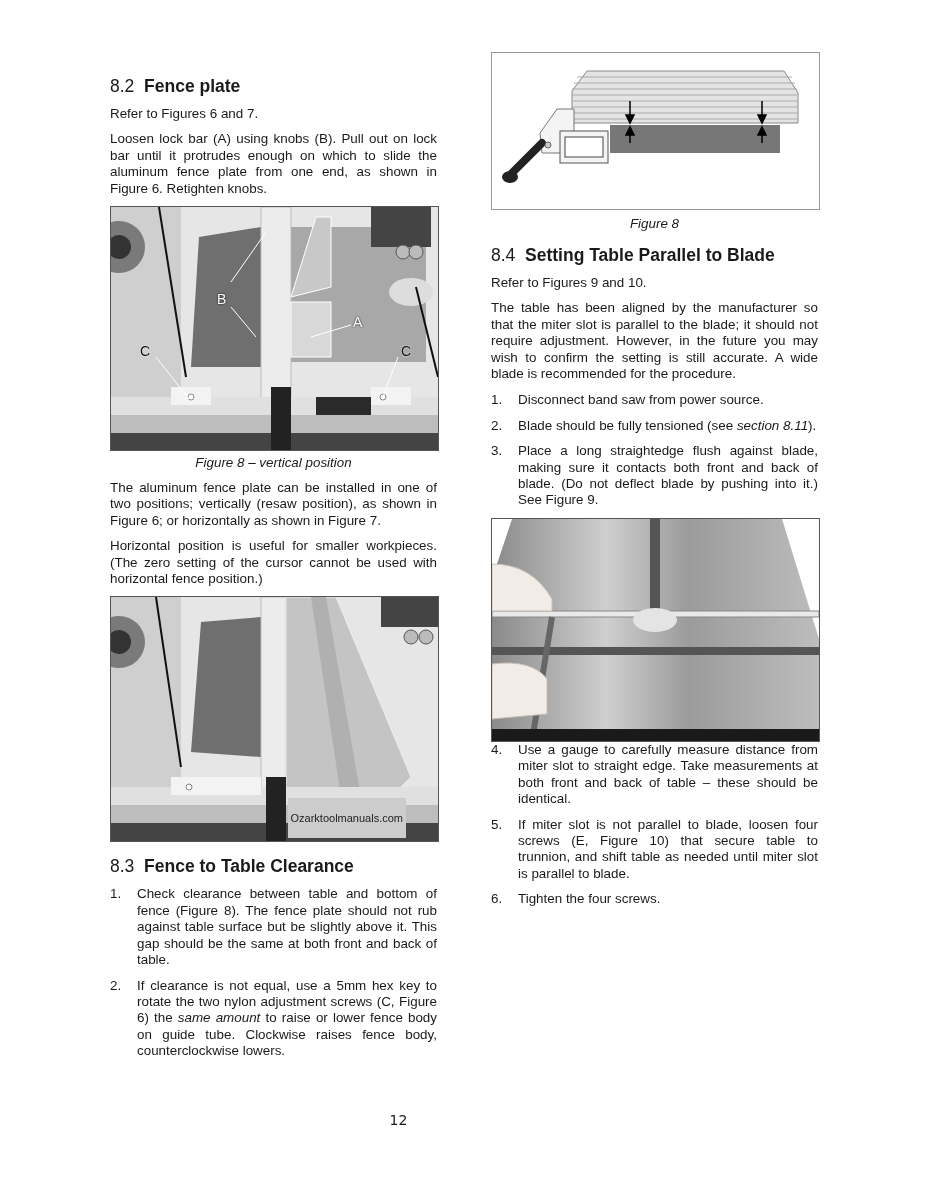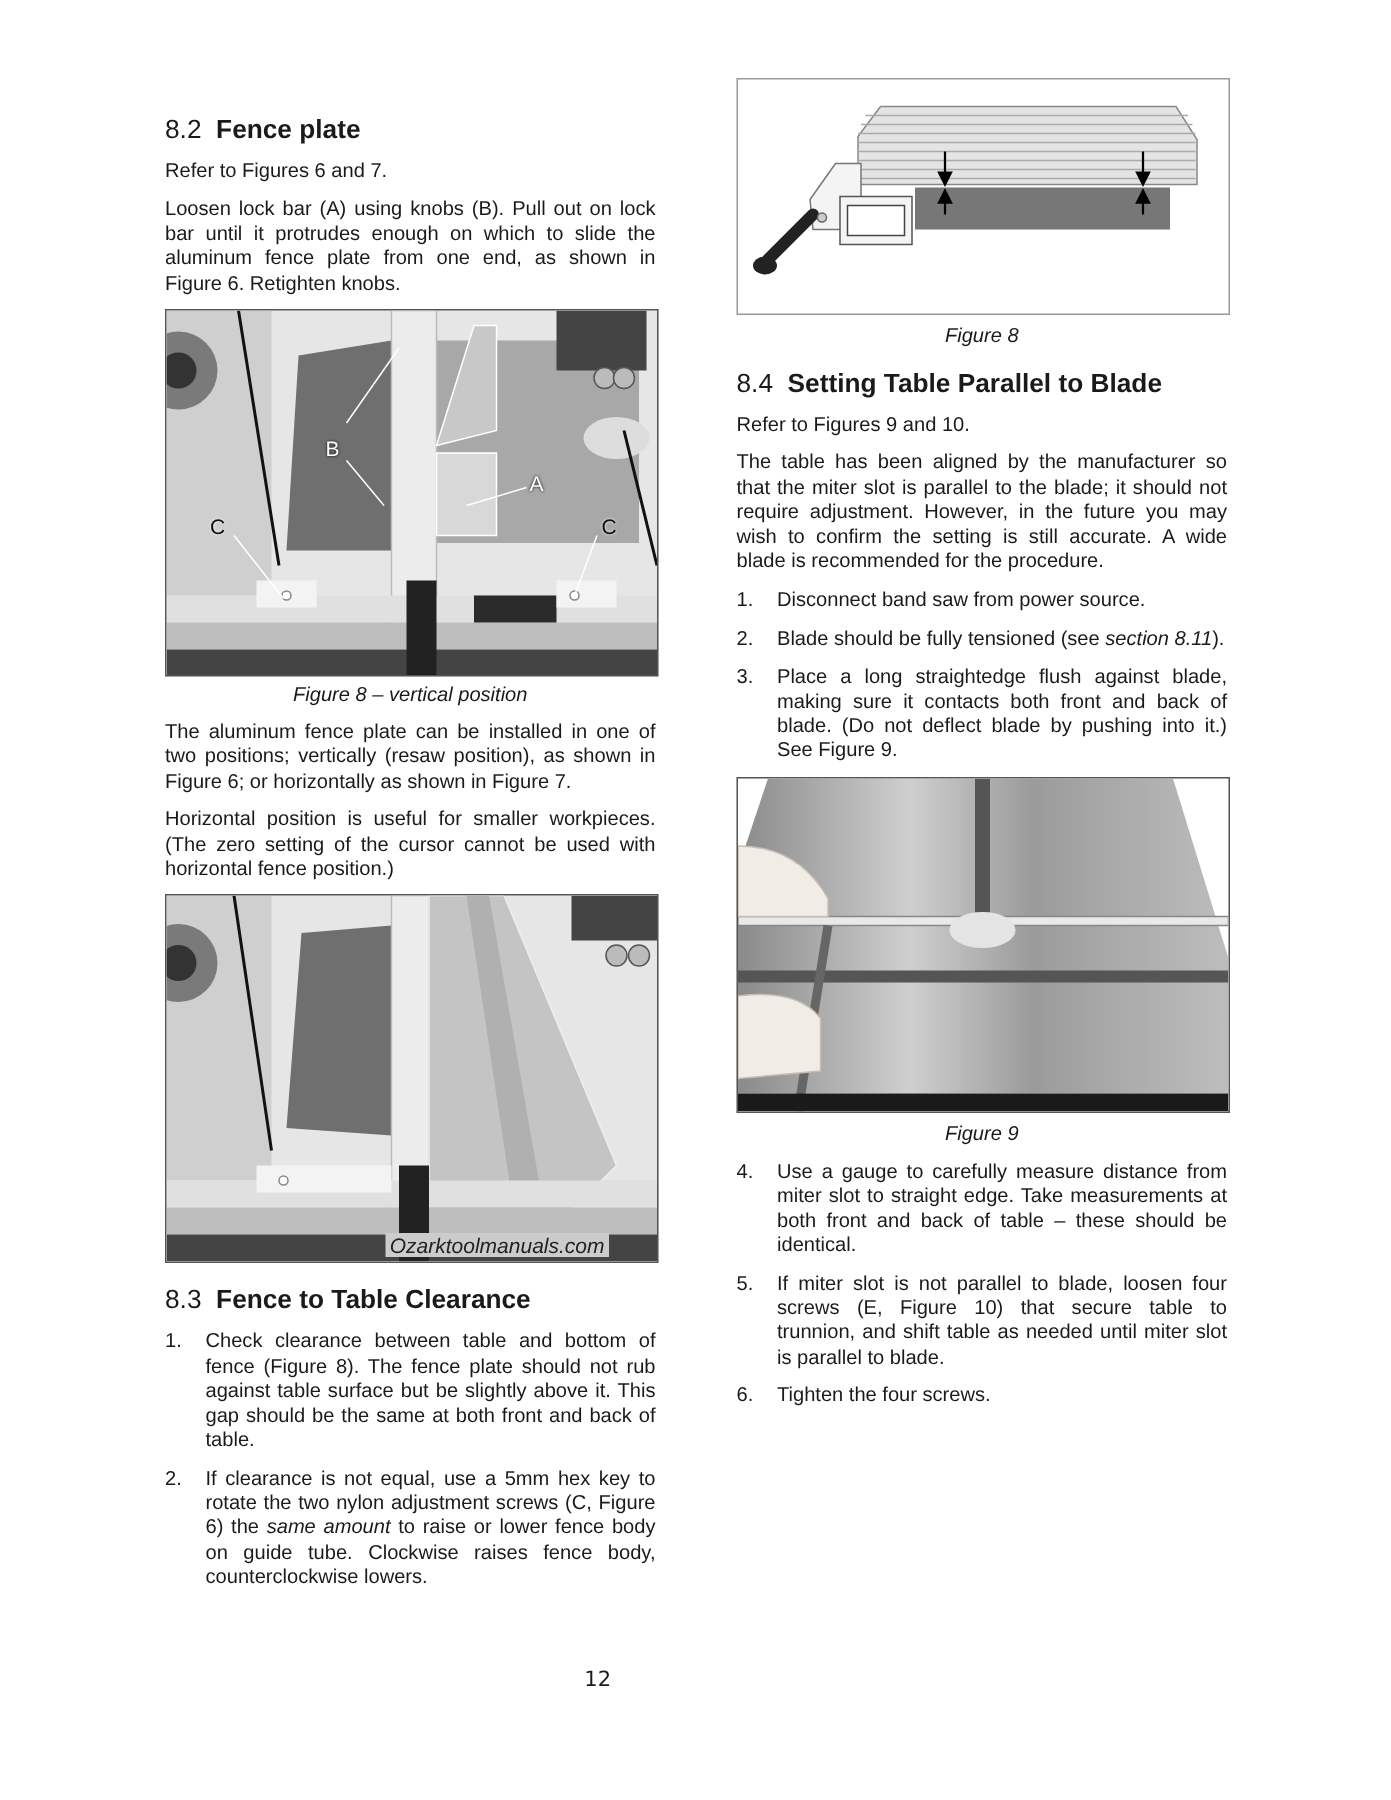--- a/index.html
+++ b/index.html
@@ -15,22 +15,22 @@
   .caption { font-style: italic; font-size: 13.4px; text-align: center; margin: 4px 0 10px 0; }
   ol { list-style: none; padding: 0; margin: 0; }
   ol li { position: relative; padding-left: 27px; font-size: 13.4px; line-height: 16.4px;
           margin-bottom: 9px; text-align: justify; }
   ol li .num { position: absolute; left: 0; top: 0; }
   .page-num { position: absolute; top: 1112px; left: 0; width: 797px; text-align: center;
               font-size: 14px; font-family: "DejaVu Sans", sans-serif; }
   .label { position: absolute; color: #fff; font-size: 14px; font-weight: normal;
            text-shadow: 0 0 2px #000; font-family: "Liberation Sans", sans-serif; }
   .label.dark { color: #111; text-shadow: 0 0 2px #fff; }
-  .watermark { position: absolute; right: 32px; bottom: 3px; font-size: 14px; background: #ccc;
-               color: #222; padding: 0 3px; font-style: italic; }
+  .watermark { position: absolute; right: 32px; bottom: 3px; font-size: 11px; background: #ccc;
+               color: #222; padding: 14px 3px; }
 </style>
 </head>
 <body>
 
 <div class="col col-left">
   <h2>
     <span>8.2</span>&nbsp;
     <b>Fence plate</b>
   </h2>
   <p>Refer to Figures 6 and 7.</p>
@@ -190,21 +190,20 @@
       <rect x="158" y="0" width="10" height="95" fill="#555"></rect>
       <rect x="0" y="92" width="327" height="6" fill="#e9e9e9" stroke="#888"></rect>
       <ellipse cx="163" cy="101" rx="22" ry="12" fill="#e4e4e4"></ellipse>
       <rect x="0" y="128" width="327" height="8" fill="#555"></rect>
       <line x1="60" y1="98" x2="40" y2="222" stroke="#666" stroke-width="6"></line>
       <path d="M0,45 Q40,45 60,80 L60,92 L0,92 Z" fill="#f1ece6" stroke="#c9beb4"></path>
       <path d="M0,145 Q40,140 55,160 L55,195 L0,200 Z" fill="#f1ece6" stroke="#c9beb4"></path>
       <rect x="0" y="210" width="327" height="12" fill="#1a1a1a"></rect>
     </svg>
   </div>
-  <div class="caption" style="margin-top:6px;">Figure 9</div>
 
   <ol>
     <li>
       <span class="num">4.</span>
       <span>Use a gauge to carefully measure distance from miter slot to straight edge. Take measurements at both front and back of table – these should be identical.</span>
     </li>
     <li>
       <span class="num">5.</span>
       <span>If miter slot is not parallel to blade, loosen four screws (E, Figure 10) that secure table to trunnion, and shift table as needed until miter slot is parallel to blade.</span>
     </li>

